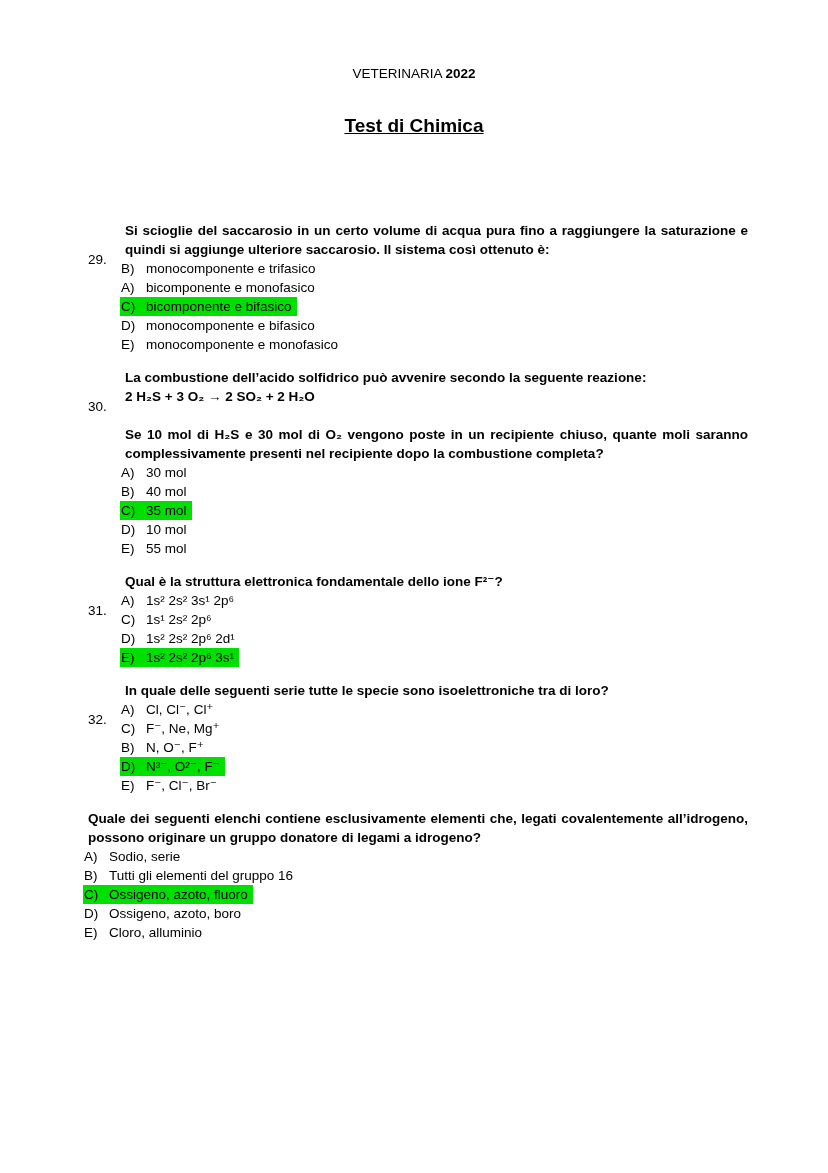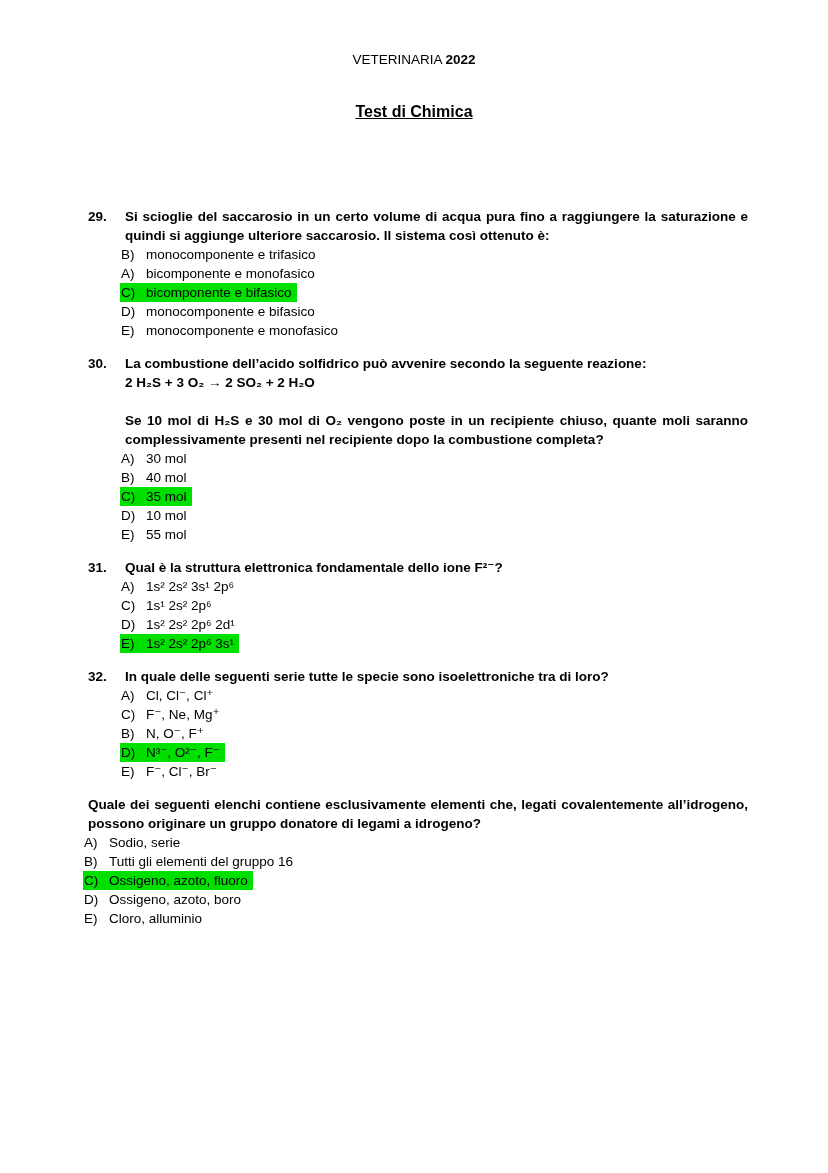--- a/index.html
+++ b/index.html
@@ -2,29 +2,29 @@
 <html style="--hl: #00e000;"><head>
 <meta charset="utf-8">
 <style>
   * { box-sizing: border-box; }
   html, body { margin: 0; padding: 0; background: #ffffff; }
   .page {
     width: 828px; height: 1173px; margin: 0 auto; background: #fff;
     font-family: "Liberation Sans", "DejaVu Sans", sans-serif;
     font-size: 13.5px; line-height: 19px; color: #000; overflow: hidden;
   }
-  .header { padding-top: 50px; text-align: center; }
+  .header { padding-top: 50px; text-align: center; margin-top: 14px; }
   .header .year { font-weight: 700; }
   .doc-title {
     margin-top: 33px; text-align: center; font-weight: 700;
-    font-size: 16px; text-decoration: underline;
+    font-size: 19px; text-decoration: underline;
   }
   .content { margin-top: 86px; padding: 0 80px 0 88px; }
   .question { display: flex; margin-bottom: 14px; }
-  .q-num { width: 37px; flex: 0 0 37px; font-weight: 700; }
+  .q-num { width: 37px; flex: 0 0 37px; font-weight: 400; margin-top: 29px; }
   .q-body { flex: 1; min-width: 0; }
   .stem { font-weight: 700; text-align: justify; }
   .equation { font-weight: 700; }
   .gap-top { margin-top: 19px; }
   .options { margin-left: -5px; }
   .option { white-space: nowrap; }
   .optwrap { display: inline-block; padding: 0 5px 0 1px; }
   .optwrap.hl { background: var(--hl, #00e000); }
   .opt-letter { display: inline-block; width: 25px; }
 </style>

